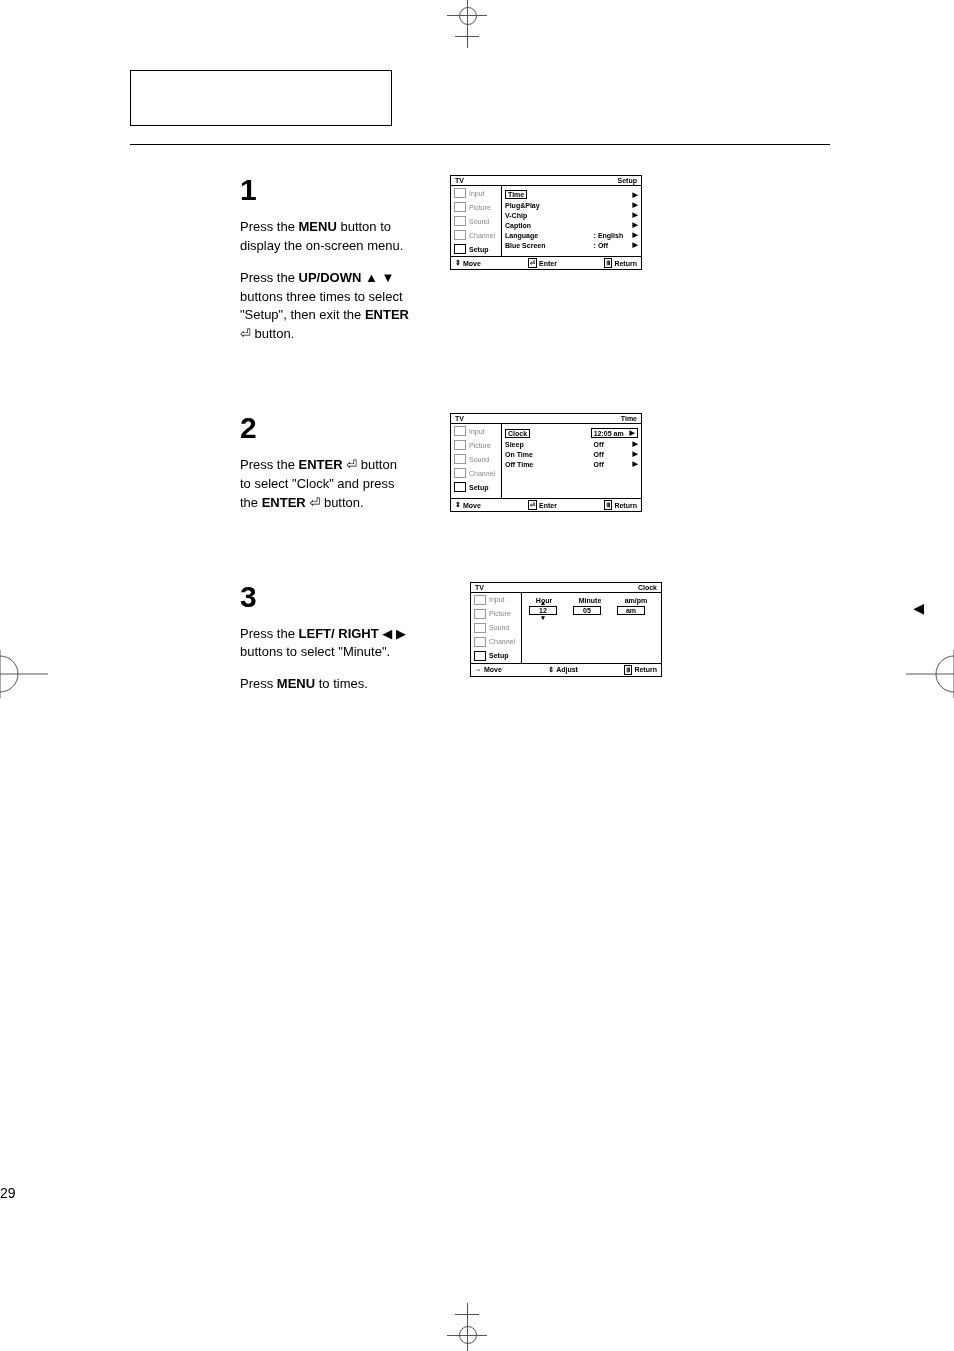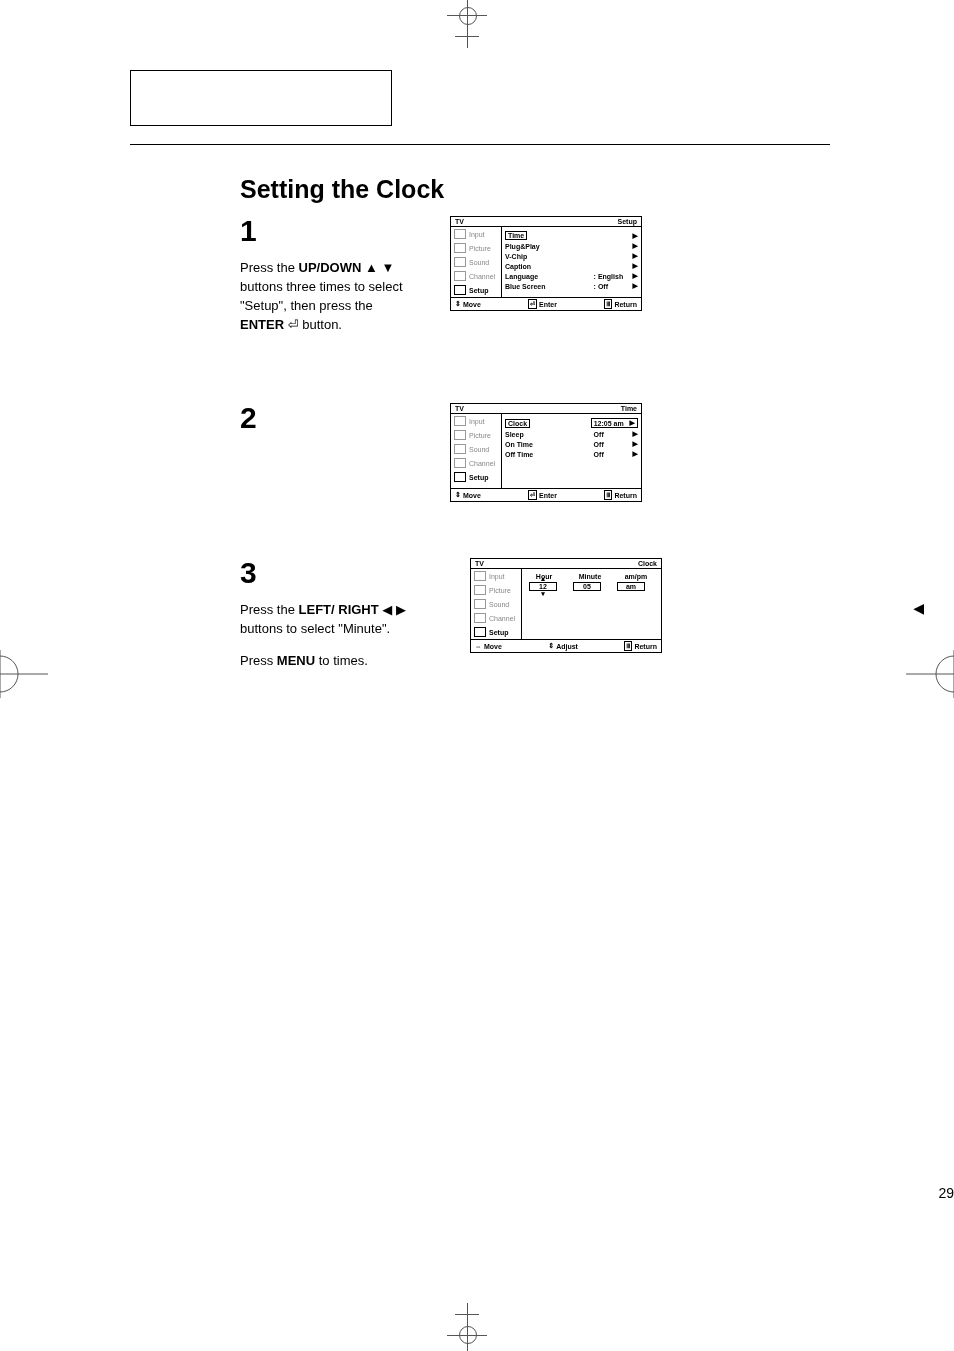--- a/index.html
+++ b/index.html
@@ -48,21 +48,21 @@
   .osd .footer{border-top:1px solid #000;display:flex;justify-content:space-between;padding:1px 4px;font-weight:bold;}
   .osd .footer .grp{display:flex;align-items:center;gap:2px;}
   .osd .footer .icobox{border:1px solid #000;padding:0 1px;font-size:6px;line-height:8px;}
   .clock-pane .colhdrs{display:flex;gap:16px;font-weight:bold;margin:2px 0 2px 4px;}
   .clock-pane .colhdrs span{width:30px;text-align:center;}
   .clock-pane .vals{display:flex;gap:16px;margin-left:4px;align-items:center;}
   .clock-pane .vals .cell{border:1px solid #000;width:26px;text-align:center;font-weight:bold;position:relative;}
   .clock-pane .vals .cell.sel::before{content:"▴";position:absolute;top:-8px;left:0;right:0;font-size:7px;}
   .clock-pane .vals .cell.sel::after{content:"▾";position:absolute;bottom:-8px;left:0;right:0;font-size:7px;}
   .side-tri{position:absolute;right:30px;top:600px;font-size:14px;}
-  .pagenum{position:absolute;bottom:150px;left:0;right:0;text-align:right;font-size:14px;}
+  .pagenum{position:absolute;bottom:150px;left:0;right:0;text-align:left;font-size:14px;}
 </style>
 </head>
 <body>
 
 <div class="sheet">
 
   <div class="reg top-h"></div>
   <div class="reg top-v"></div>
   <div class="reg top-circ"></div>
   <div class="reg top-cross-h"></div>
@@ -85,31 +85,33 @@
         <line x1="0" y1="24" x2="48" y2="24" stroke="#555"></line>
         <line x1="48" y1="0" x2="48" y2="48" stroke="#555"></line>
       </svg>
   </div>
 
   <div class="side-tri">◀</div>
 
   <div class="content">
     <div class="header-box"></div>
     <hr class="rule">
-    <h1 class="title">Setting the Clock</h1>
 
     <div class="steps">
 
       <div class="step">
         <div class="step-text">
           <div class="big-num">1</div>
           <p>
+            <span>Press the </span><b>MENU</b><span> button to display the on-screen menu.</span>
+          </p>
+          <p>
             <span>Press the </span><b>UP/DOWN</b>
             <span class="arrows">▲ ▼</span>
-            <span> buttons three times to select "Setup", then press the </span><b>ENTER</b>
+            <span> buttons three times to select "Setup", then exit the </span><b>ENTER</b>
             <span>⏎</span>
             <span> button.</span>
           </p>
         </div>
 
         <div class="osd">
           <div class="titlebar">
             <span>TV</span>
             <span>Setup</span>
           </div>
@@ -179,20 +181,27 @@
                 <span class="icobox">Ⅲ</span>
                 <span>Return</span>
               </span>
           </div>
         </div>
       </div>
 
       <div class="step">
         <div class="step-text">
           <div class="big-num">2</div>
+          <p>
+            <span>Press the </span><b>ENTER</b>
+            <span>⏎</span>
+            <span> button to select "Clock" and press the </span><b>ENTER</b>
+            <span>⏎</span>
+            <span> button.</span>
+          </p>
         </div>
 
         <div class="osd">
           <div class="titlebar">
             <span>TV</span>
             <span>Time</span>
           </div>
           <div class="body">
             <div class="sidebar">
               <div class="item">

